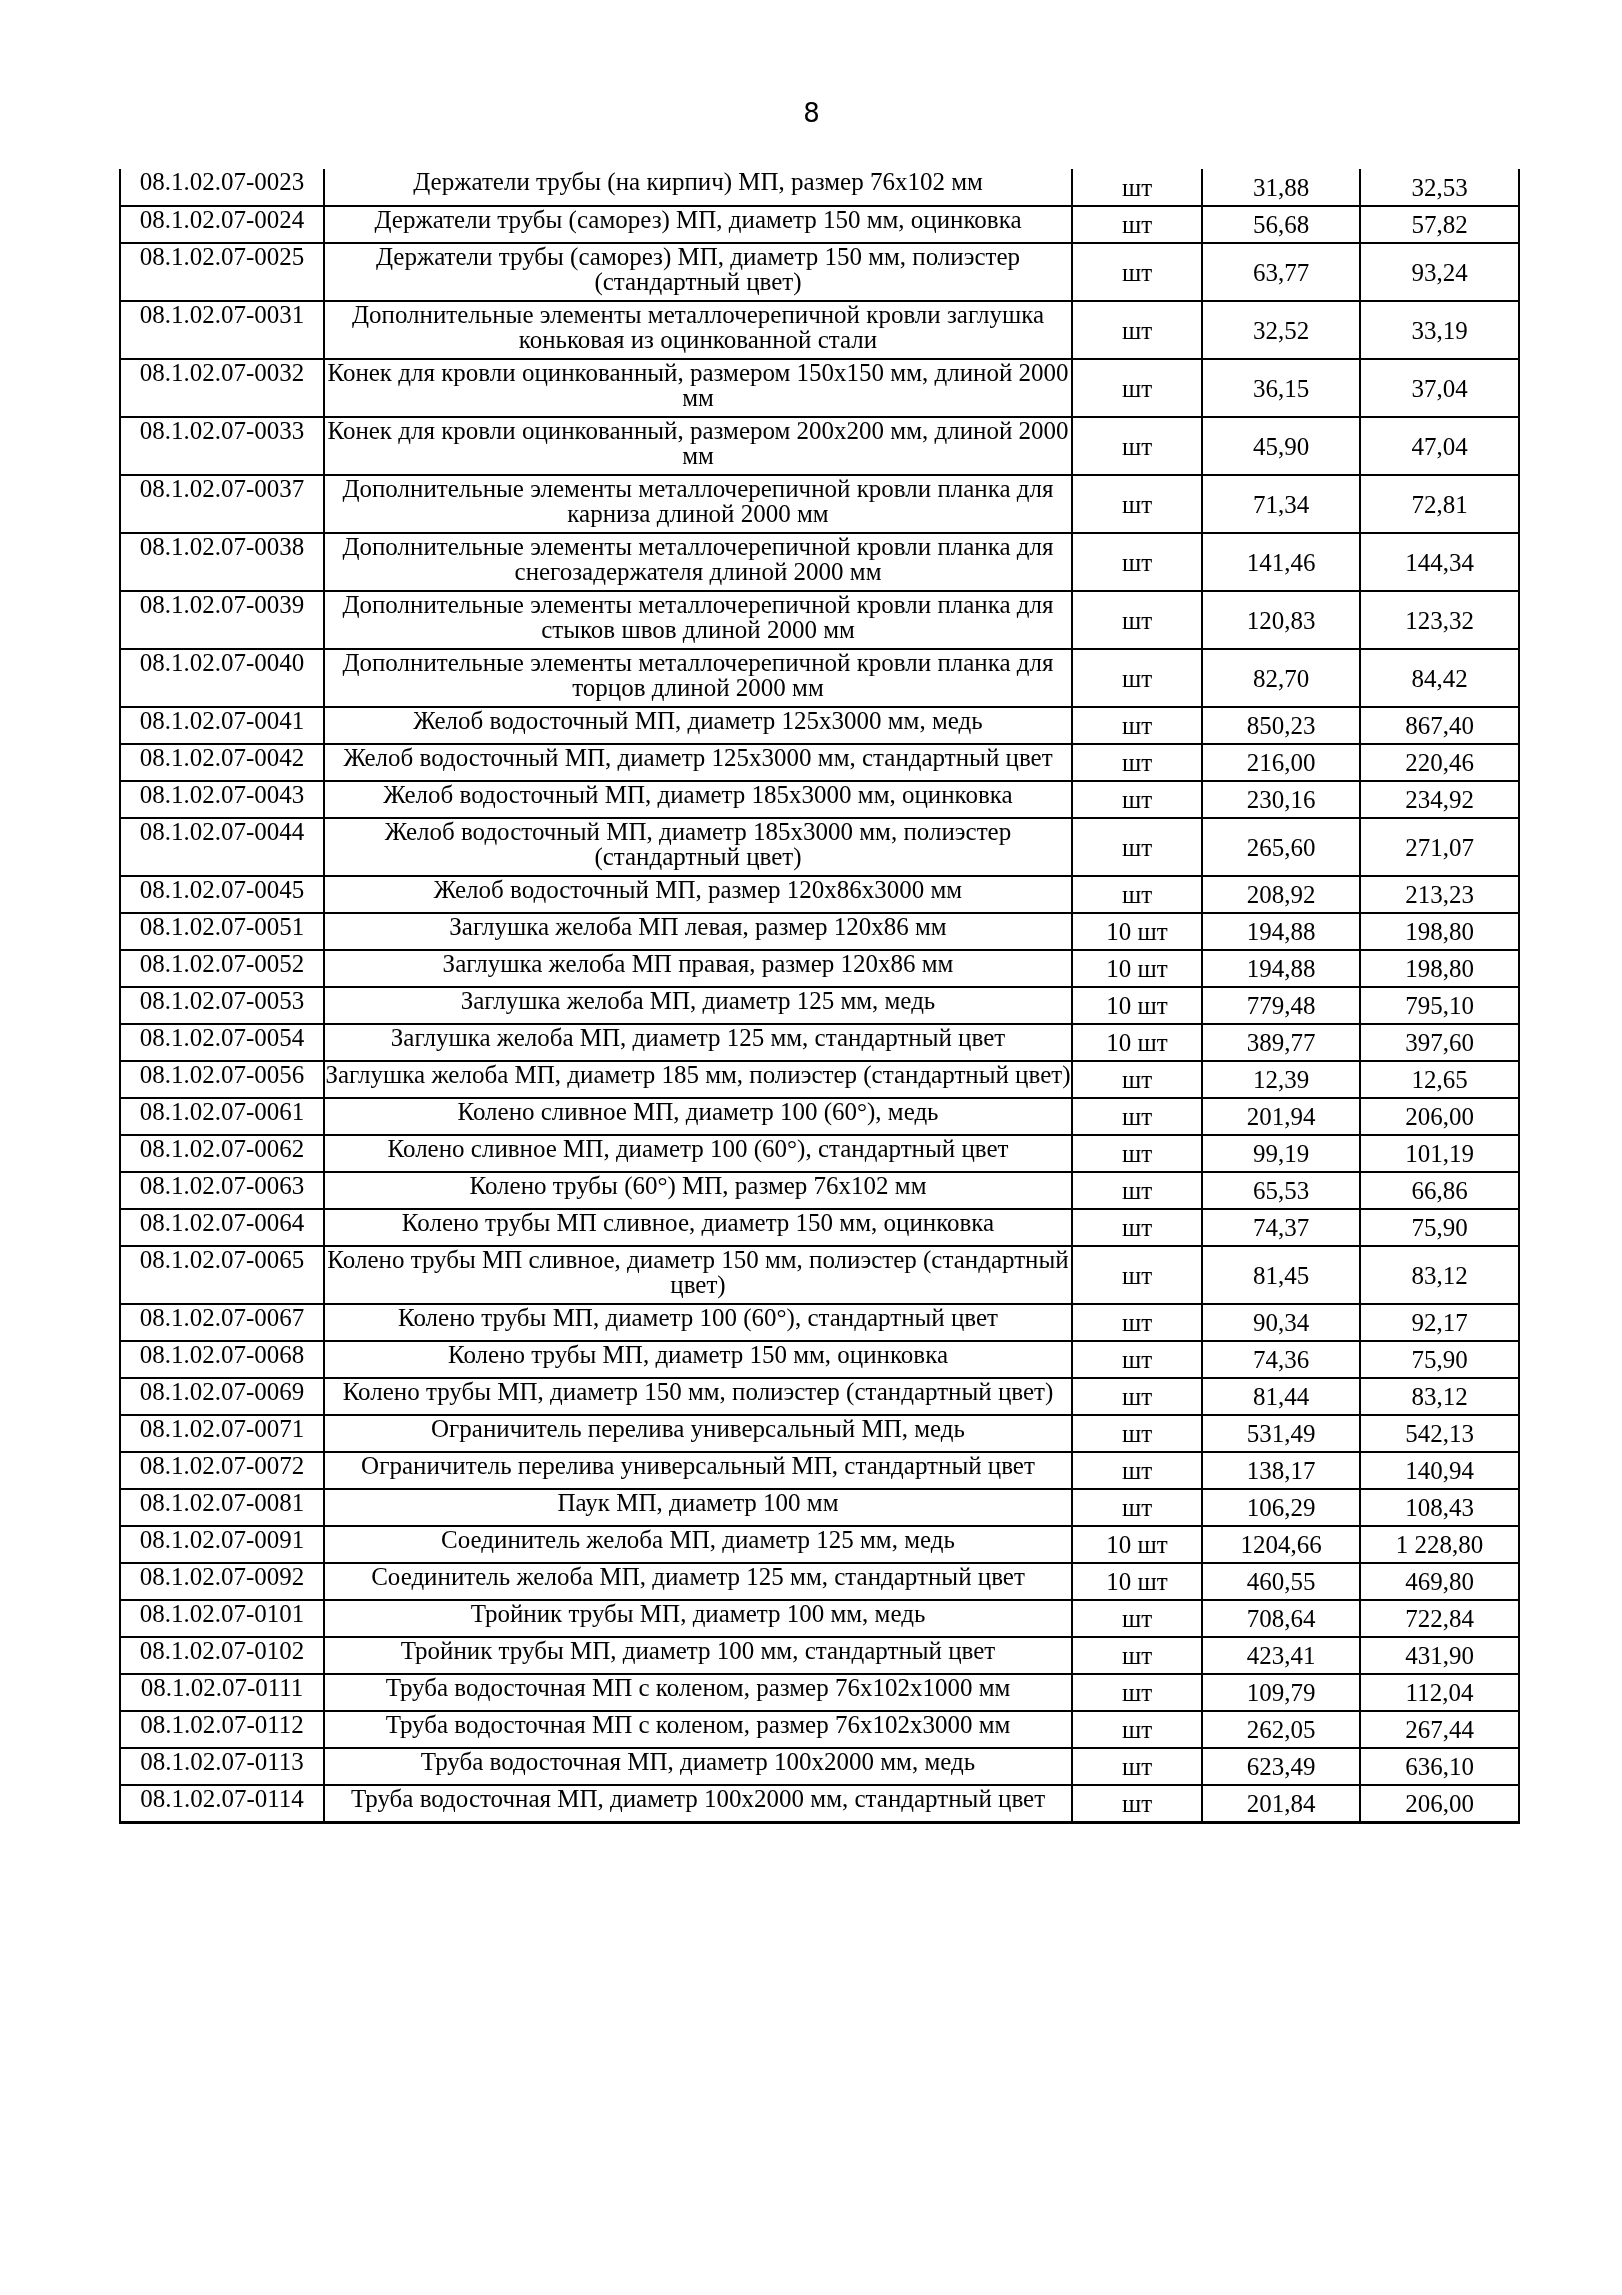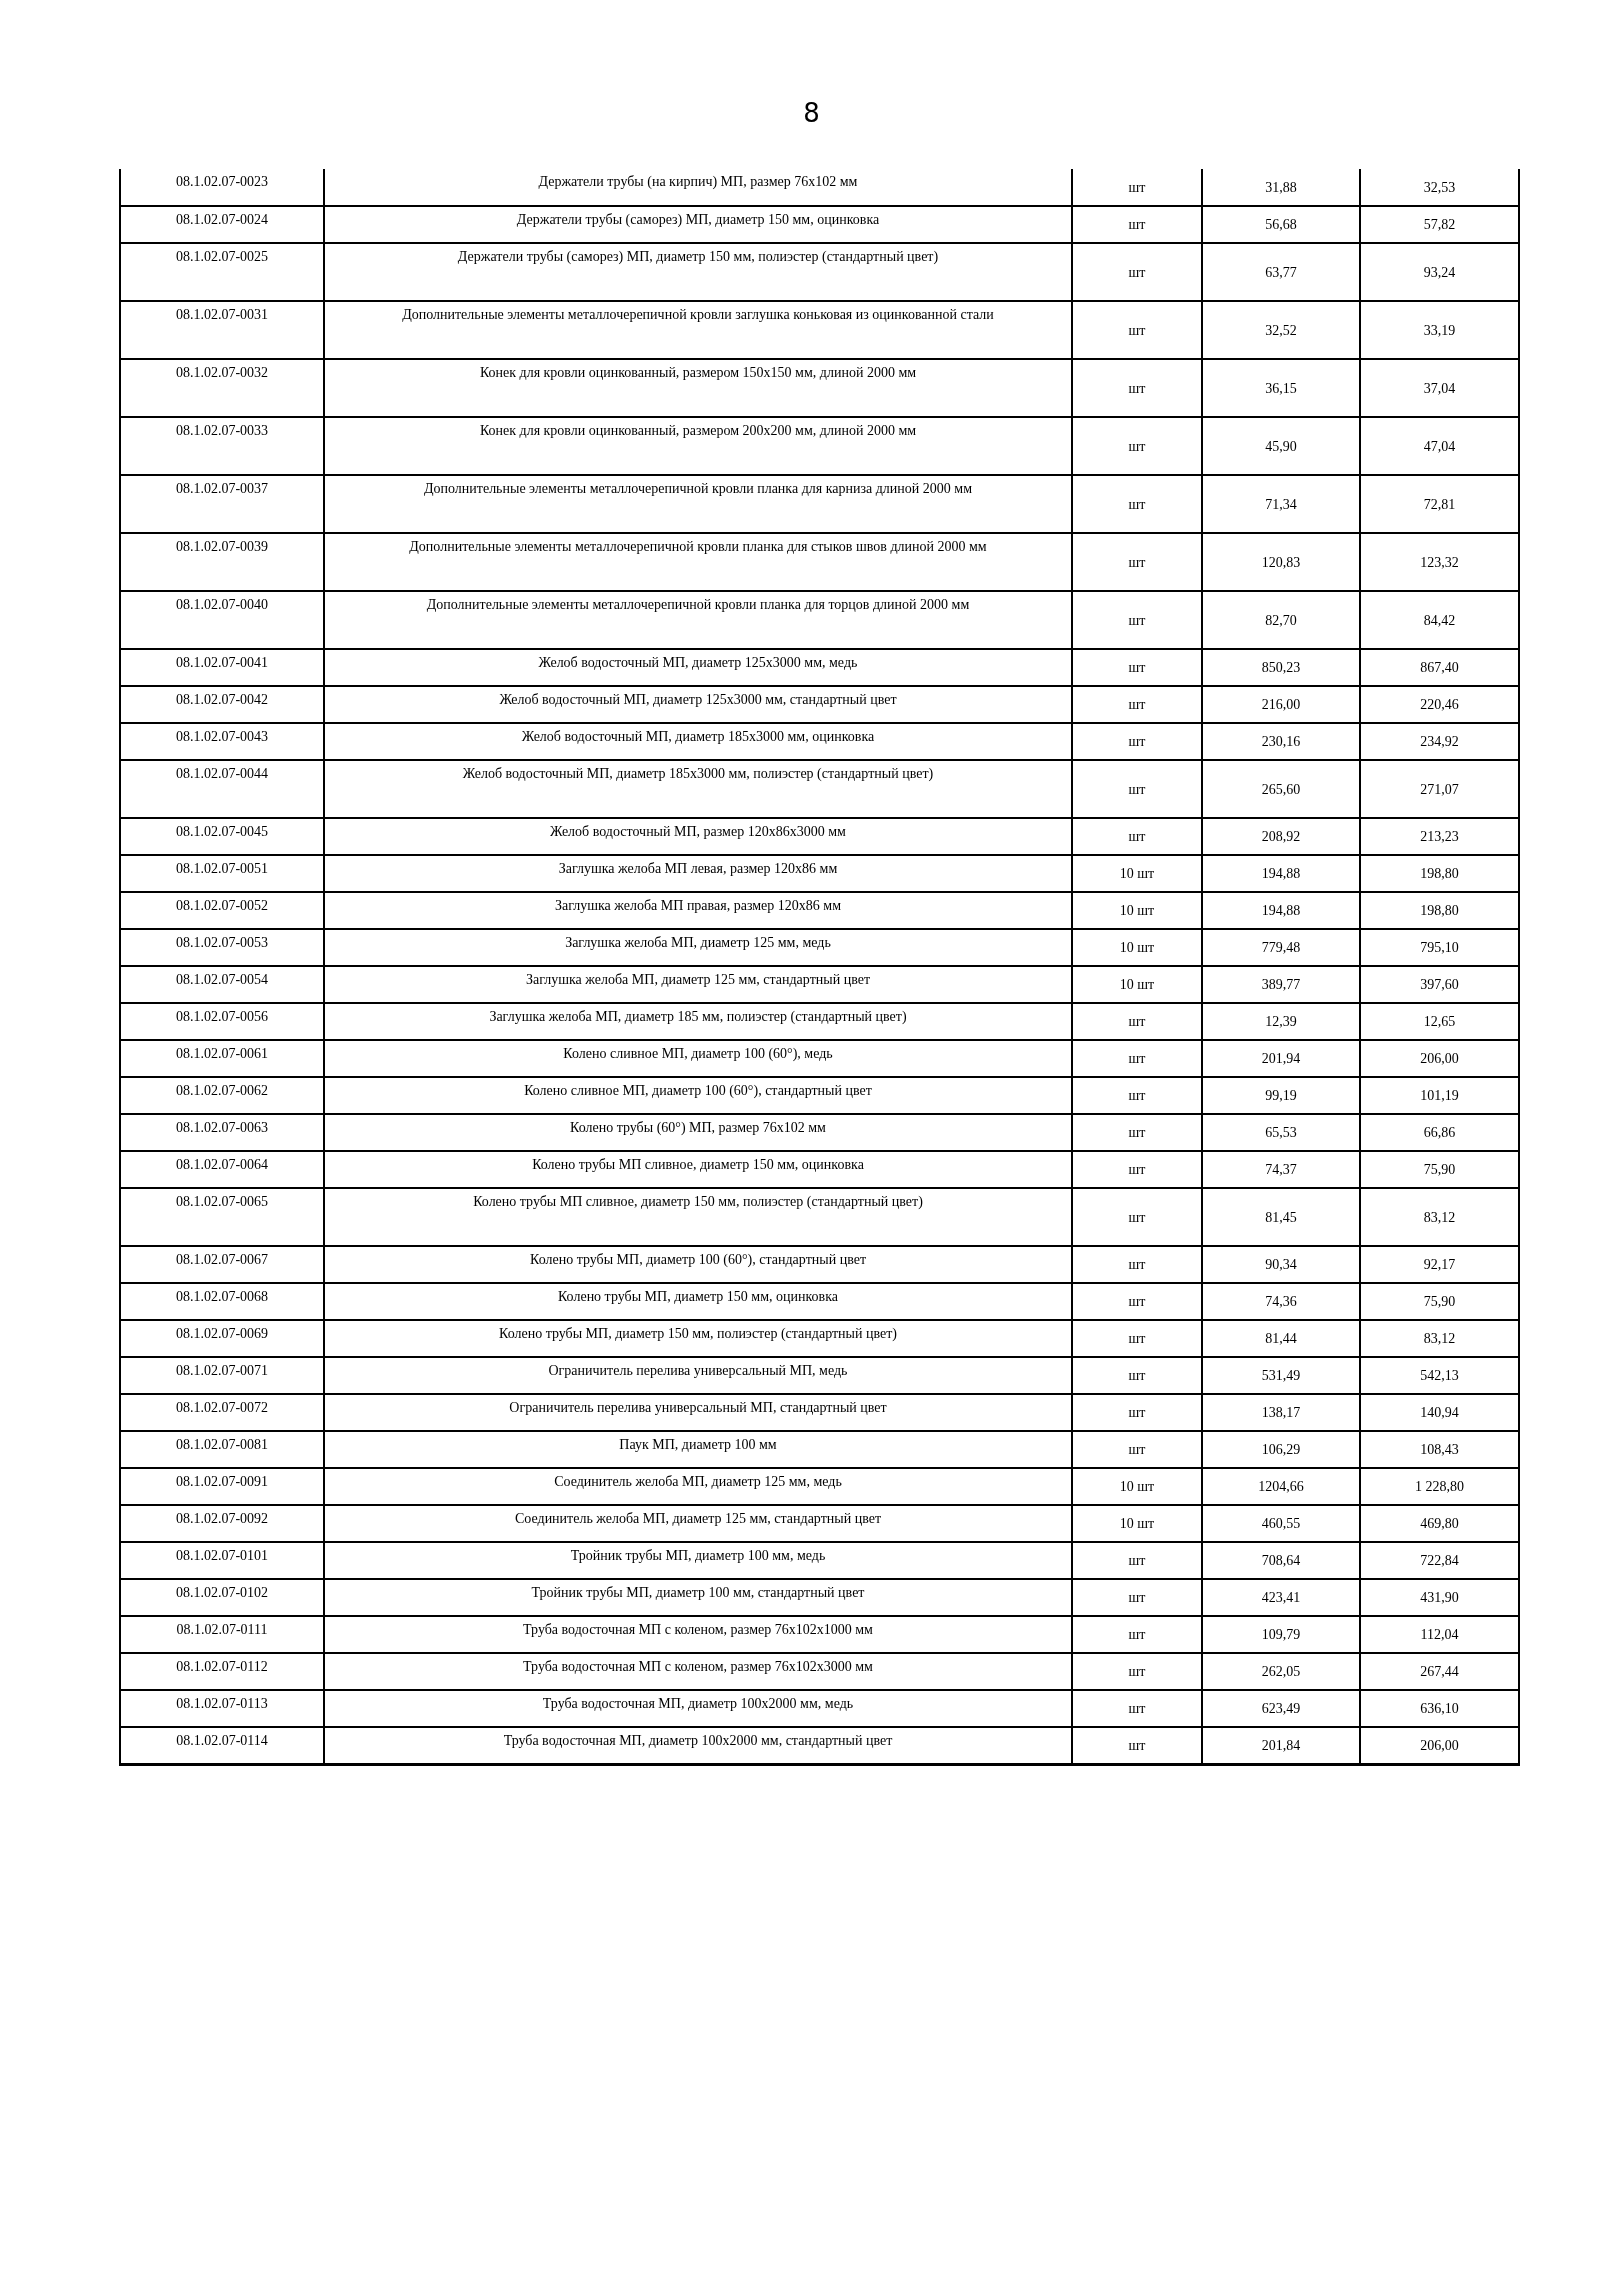--- a/index.html
+++ b/index.html
@@ -25,21 +25,21 @@
       font-size: 26px;
       line-height: 33px;
     }
     table.price-table {
       position: absolute;
       left: 119px;
       top: 169px;
       width: 1399px;
       border-collapse: collapse;
       table-layout: fixed;
-      font-size: 14px;
+      font-size: 25px;
       border-left: 2.6px solid #000;
       border-right: 2.6px solid #000;
       border-bottom: 3.3px solid #000;
     }
     table.price-table col.c-code  { width: 204px; }
     table.price-table col.c-desc  { width: 748px; }
     table.price-table col.c-unit  { width: 130px; }
     table.price-table col.c-p1    { width: 158px; }
     table.price-table col.c-p2    { width: 159px; }
     table.price-table td {
@@ -130,20 +130,27 @@
     <td class="price-new">47,04</td>
   </tr>
       <tr class="tall">
     <td class="code">08.1.02.07-0037</td>
     <td class="desc">Дополнительные элементы металлочерепичной кровли планка для карниза длиной 2000 мм</td>
     <td class="unit">шт</td>
     <td class="price">71,34</td>
     <td class="price-new">72,81</td>
   </tr>
       <tr class="tall">
+    <td class="code">08.1.02.07-0038</td>
+    <td class="desc">Дополнительные элементы металлочерепичной кровли планка для снегозадержателя длиной 2000 мм</td>
+    <td class="unit">шт</td>
+    <td class="price">141,46</td>
+    <td class="price-new">144,34</td>
+  </tr>
+      <tr class="tall">
     <td class="code">08.1.02.07-0039</td>
     <td class="desc">Дополнительные элементы металлочерепичной кровли планка для стыков швов длиной 2000 мм</td>
     <td class="unit">шт</td>
     <td class="price">120,83</td>
     <td class="price-new">123,32</td>
   </tr>
       <tr class="tall">
     <td class="code">08.1.02.07-0040</td>
     <td class="desc">Дополнительные элементы металлочерепичной кровли планка для торцов длиной 2000 мм</td>
     <td class="unit">шт</td>

